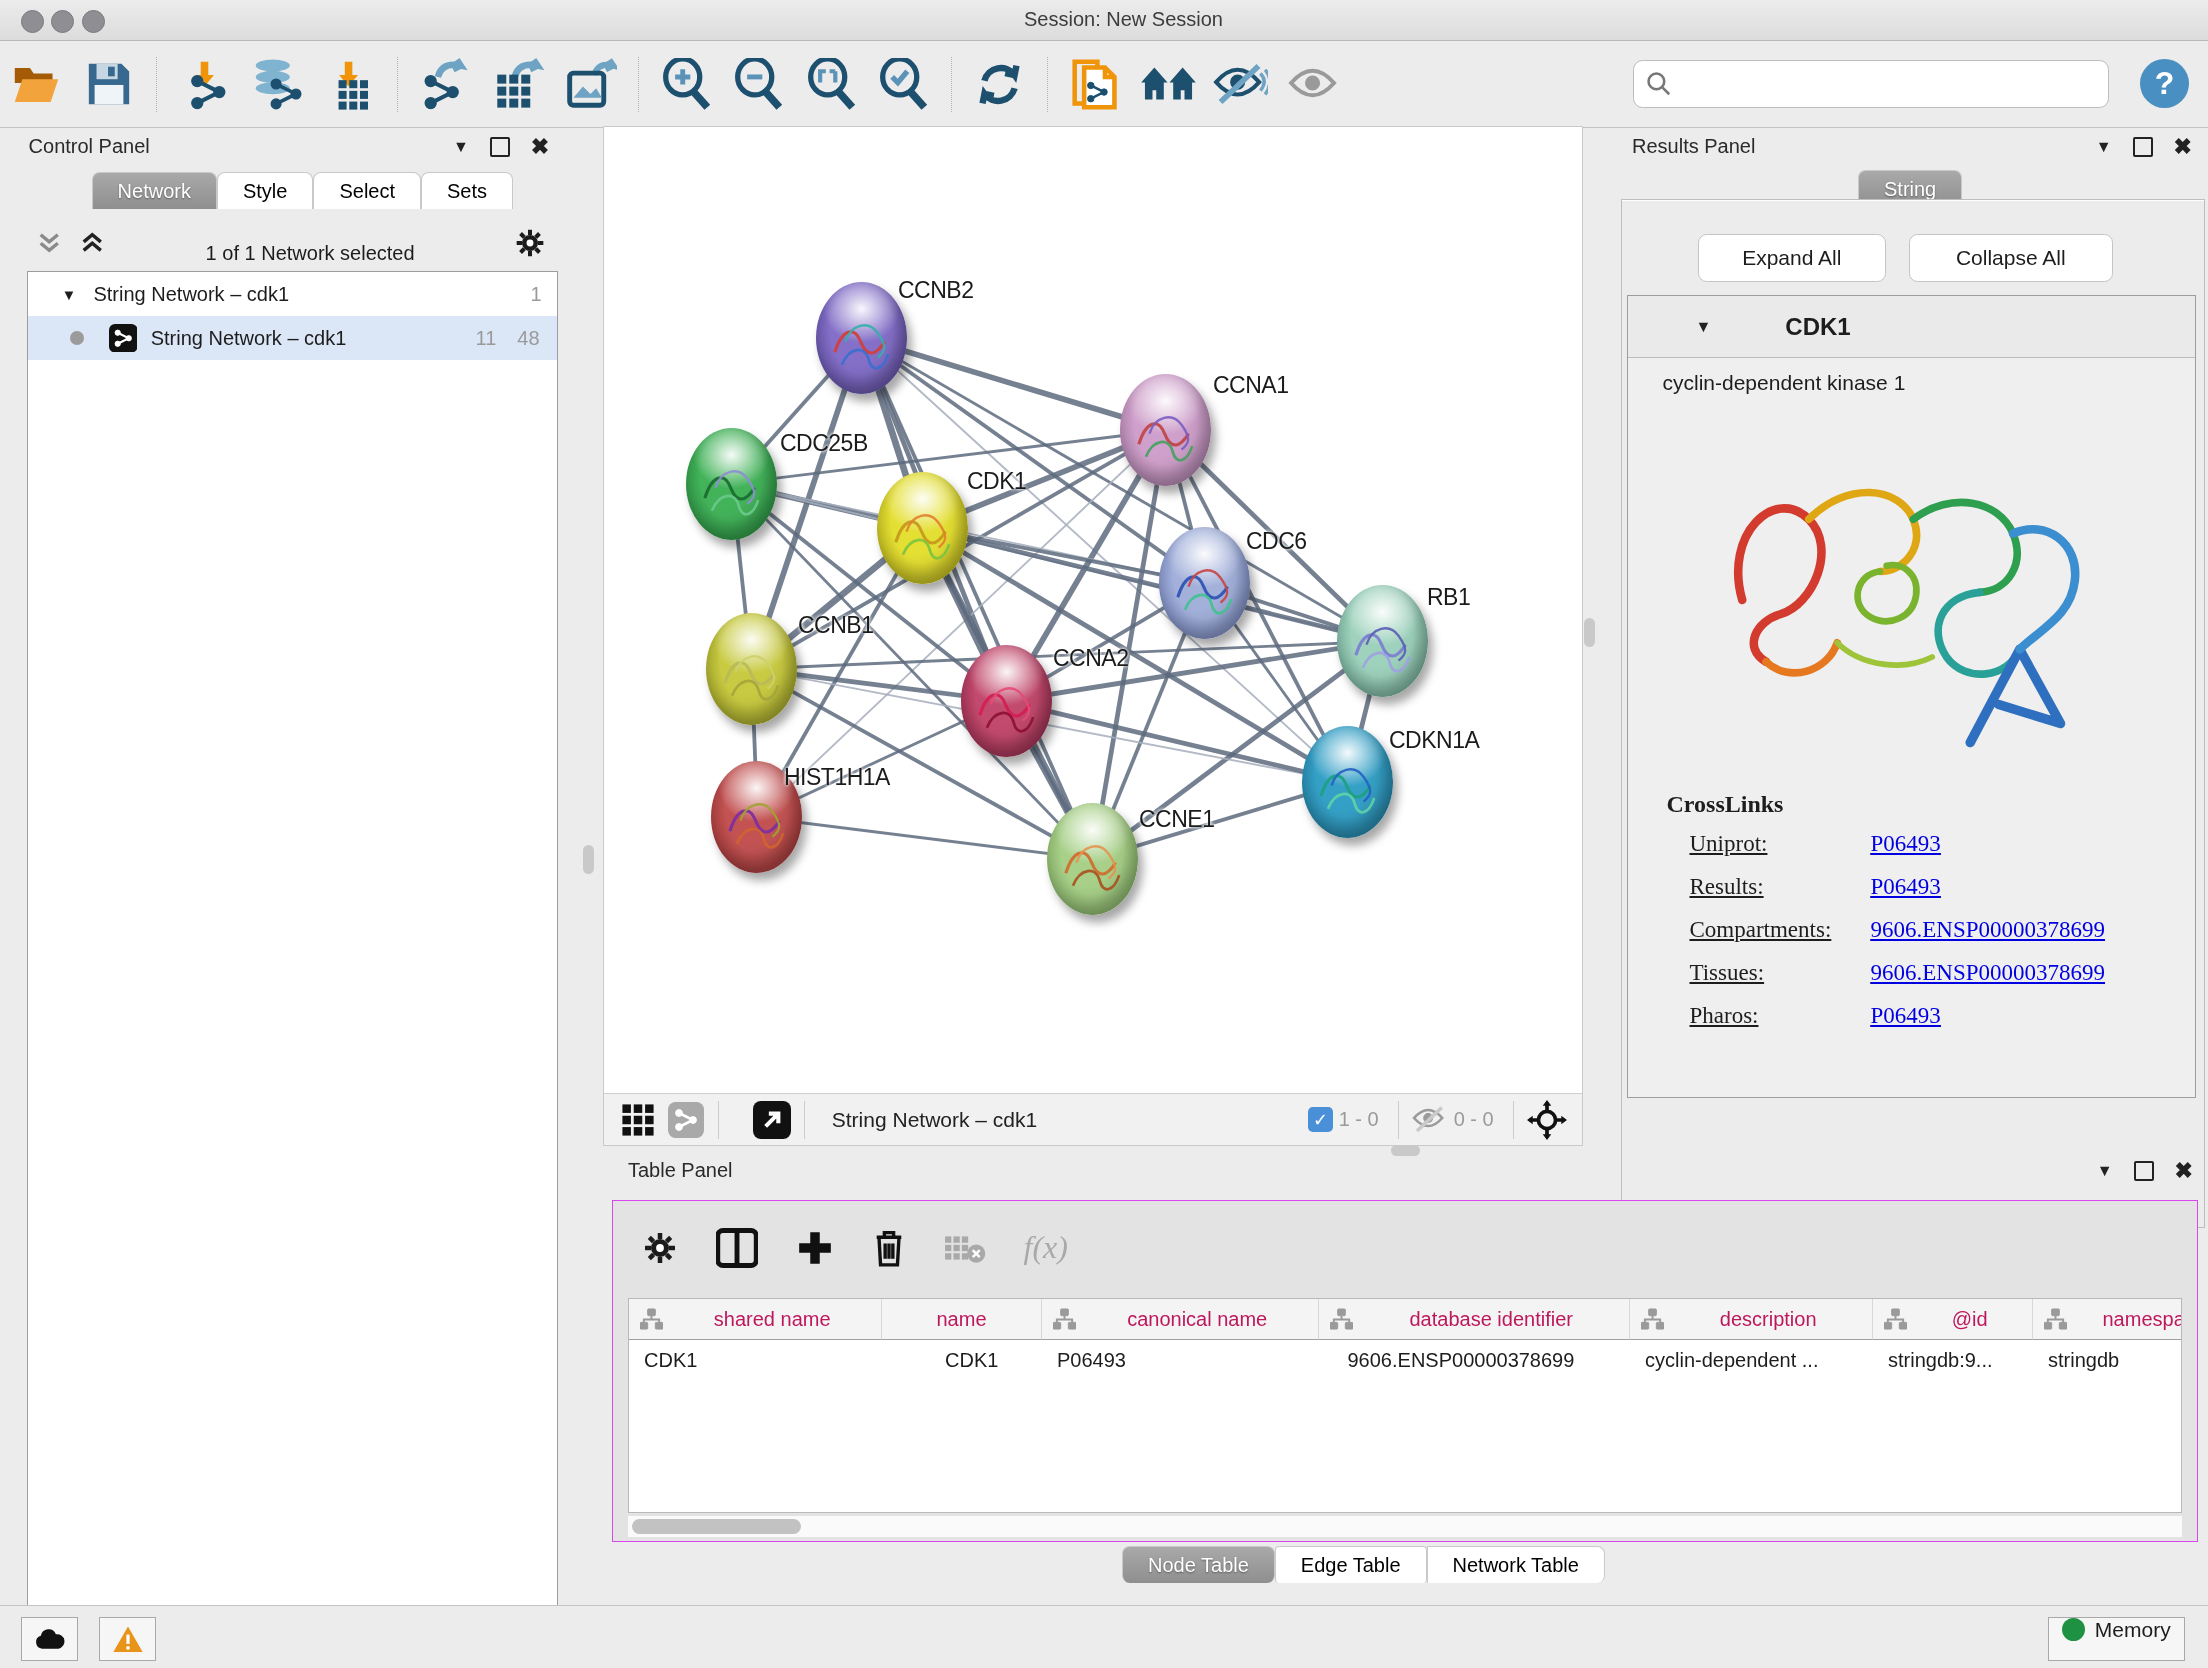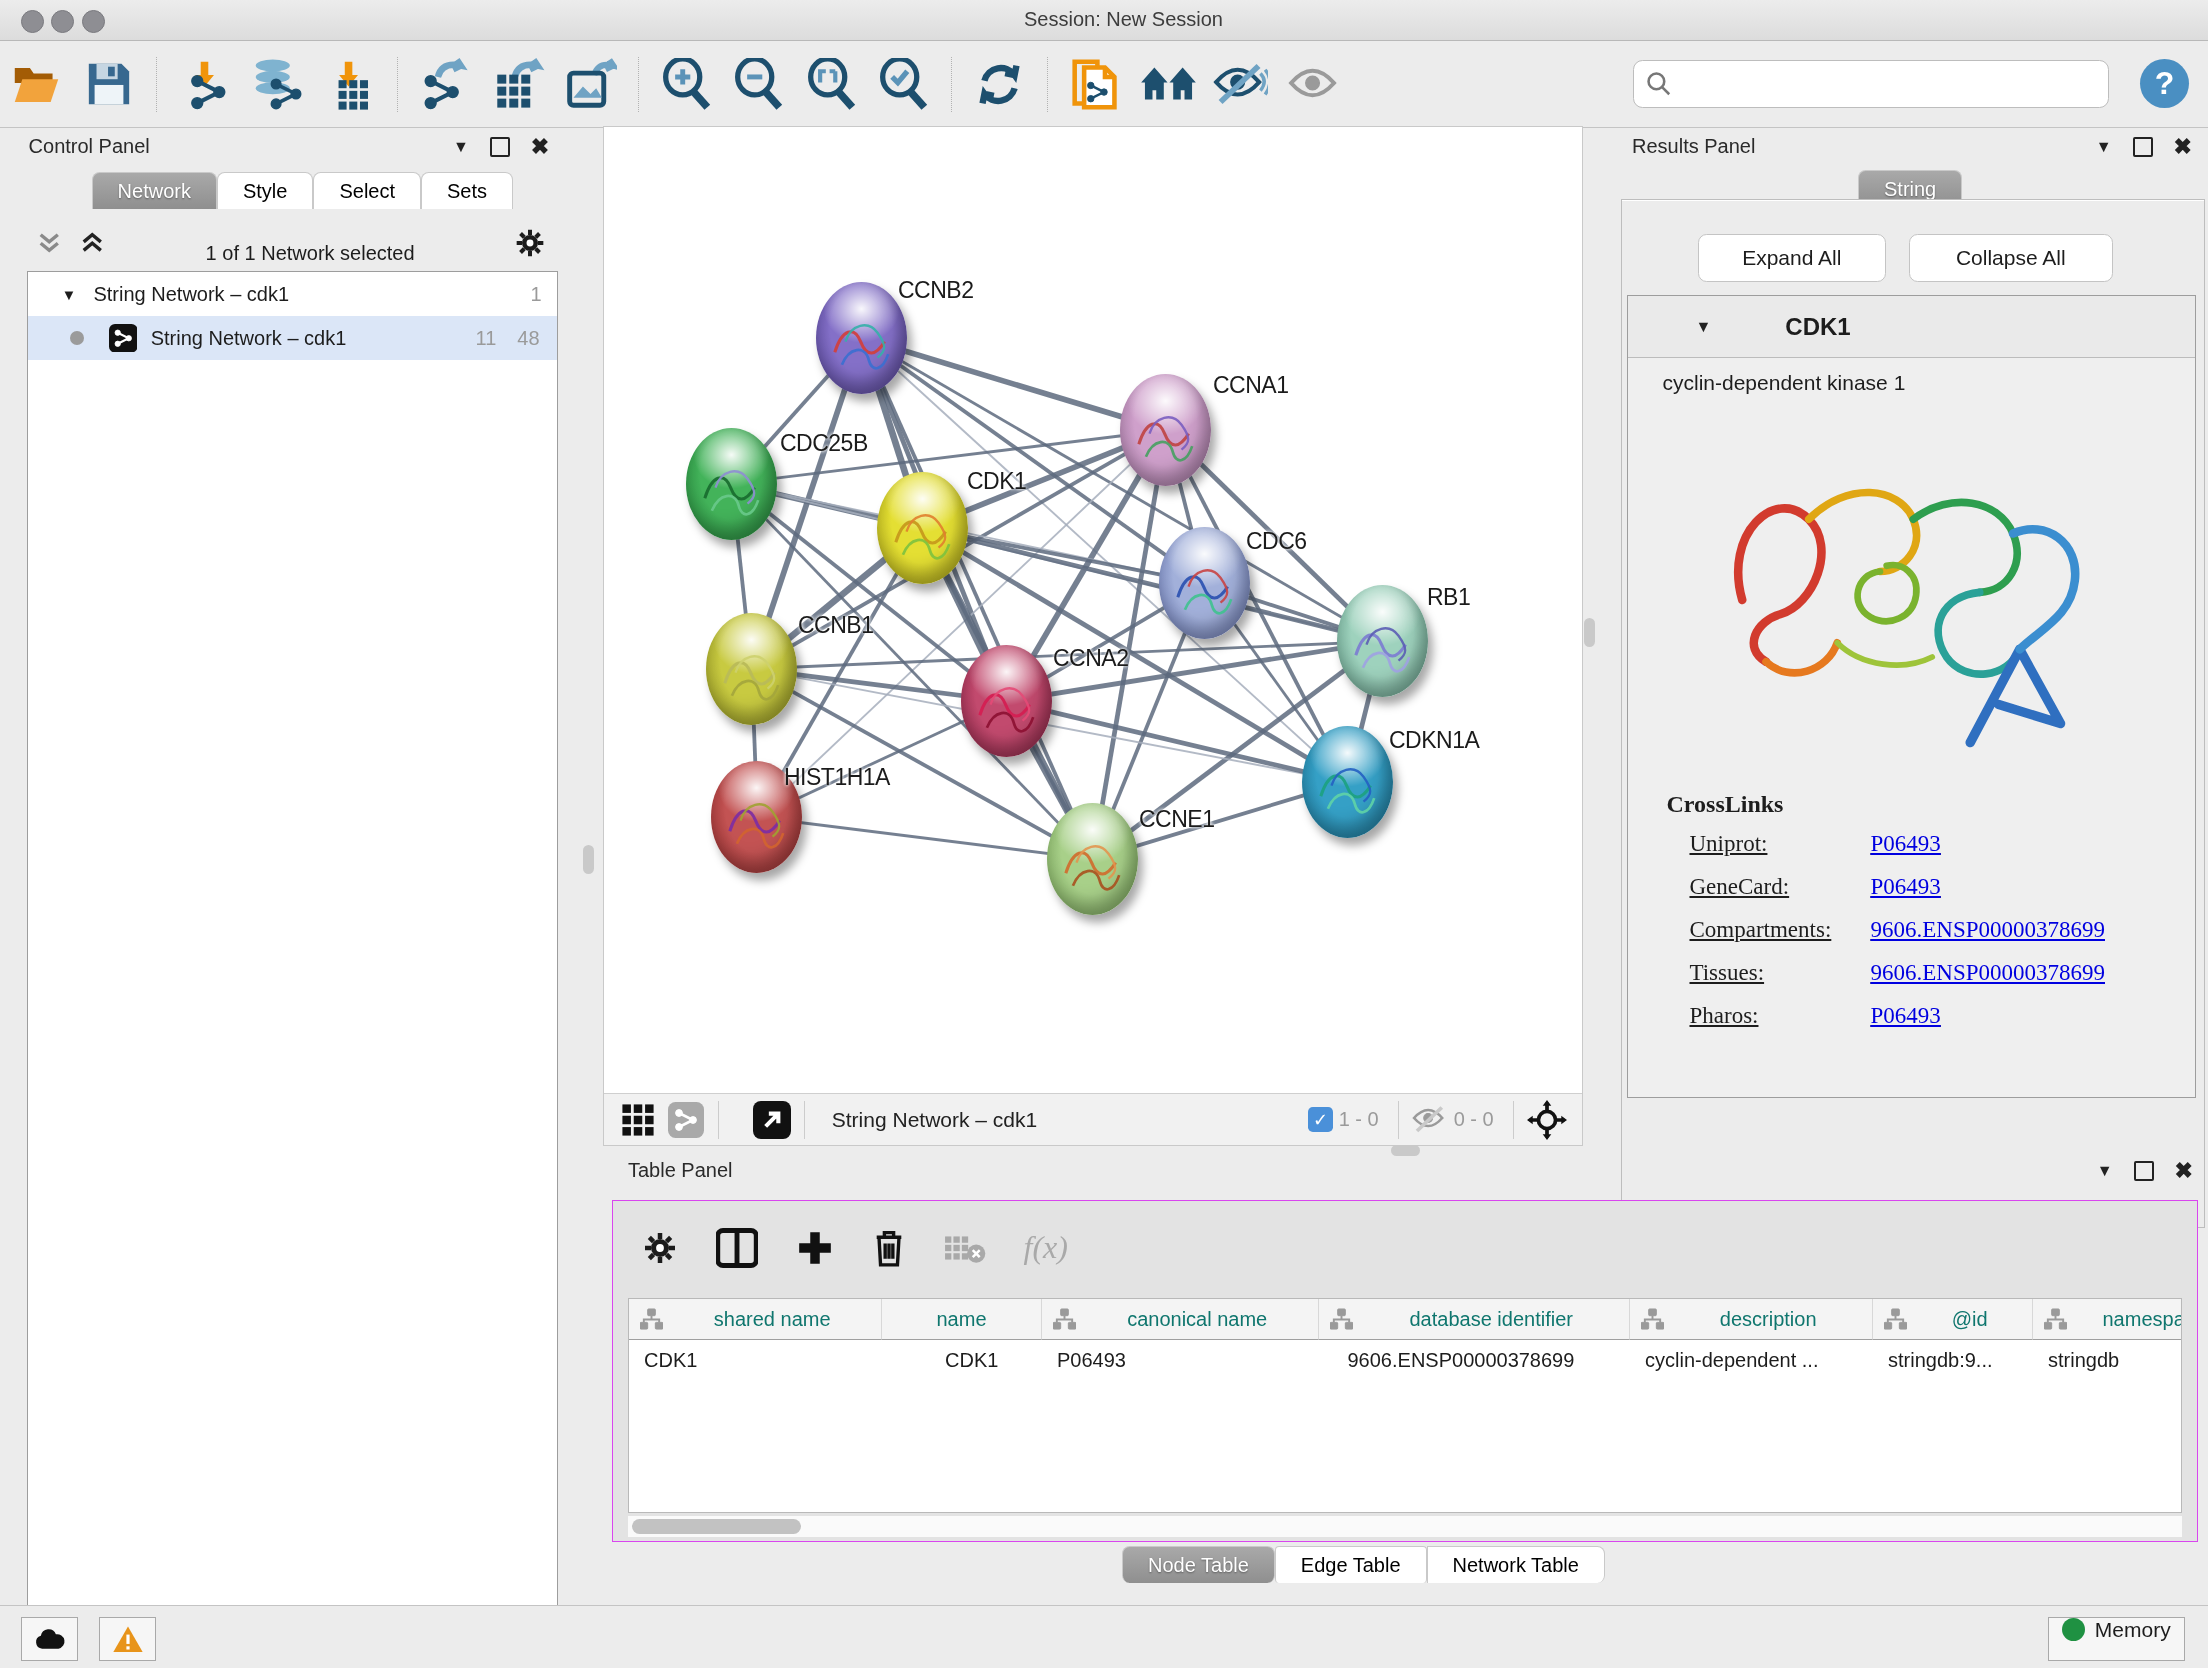--- a/index.html
+++ b/index.html
@@ -62,21 +62,21 @@
   .cl-row{display:flex;margin:0 0 17px 23px;text-decoration:underline;}
   .cl-row .lbl{width:181px;}
   .cl-row a{color:#0000e0;text-decoration:underline;}
   
   #table-panel{left:603px;top:1152px;width:1605px;height:451px;}
   #tp-head{position:absolute;left:25px;right:15px;top:5.7px;display:flex;align-items:center;}
   #tp-box{position:absolute;left:9px;top:48px;width:1584px;height:340px;background:#e3e3e3;border:1px solid #d946ef;}
   #tp-toolbar{position:absolute;left:28.5px;top:13.3px;height:67px;display:flex;align-items:center;gap:38px;}
   #tp-table{position:absolute;left:15px;top:97px;right:15px;bottom:28.5px;background:#fff;border:1px solid #b9b9b9;overflow:hidden;}
   #tbl-grid{display:grid;grid-template-columns:253px 160px 277px 311px 243px 160px 209px;width:1612px;}
-  .th{height:40px;background:#f4f4f4;border-bottom:1.9px solid #9f9f9f;border-right:1px solid #d8d8d8;display:flex;align-items:center;font-size:20px;color:#0f766e;}
+  .th{height:40px;background:#f4f4f4;border-bottom:1.9px solid #9f9f9f;border-right:1px solid #d8d8d8;display:flex;align-items:center;font-size:20px;color:#be185d;}
   .th .lab{flex:1;text-align:center;}
   .td{height:40px;display:flex;align-items:center;padding-left:15px;font-size:20px;}
   #tp-hscroll{position:absolute;left:15px;right:15px;bottom:3.8px;height:21px;background:#fafafa;}
   #tp-thumb{position:absolute;left:3.8px;top:2.9px;width:169px;height:15px;border-radius:7.6px;background:#c2c2c2;}
   #tp-tabs{position:absolute;left:519px;top:394px;display:flex;}
   
   #statusbar{left:0;top:1605px;width:2208px;height:63px;background:#ececec;border-top:1px solid #c4c4c4;}
   .sb-btn{position:absolute;top:11.4px;width:55px;height:42px;background:#f6f6f6;border:1.9px solid #a9a9a9;display:flex;align-items:center;justify-content:center;}
   #memory-btn{position:absolute;right:23px;top:11.4px;width:135px;height:42px;background:#f6f6f6;border:1.9px solid #a9a9a9;display:flex;justify-content:center;gap:9.5px;font-size:21px;}
   #mem-dot{width:23px;height:23px;border-radius:50%;background:#1f9142;}
@@ -559,21 +559,21 @@
           <path d="M160 225 C185 250 230 255 260 240" stroke="#9ec43a" stroke-width="6"></path>
         </g>
       </svg>
       <div id="crosslinks">
         <div id="cl-title">CrossLinks</div>
         <div class="cl-row">
             <span class="lbl">Uniprot:</span>
             <a href="#">P06493</a>
           </div>
         <div class="cl-row">
-            <span class="lbl">GeneCard:</span>
+            <span class="lbl">Results:</span>
             <a href="#">P06493</a>
           </div>
         <div class="cl-row">
             <span class="lbl">Compartments:</span>
             <a href="#">9606.ENSP00000378699</a>
           </div>
         <div class="cl-row">
             <span class="lbl">Tissues:</span>
             <a href="#">9606.ENSP00000378699</a>
           </div>

